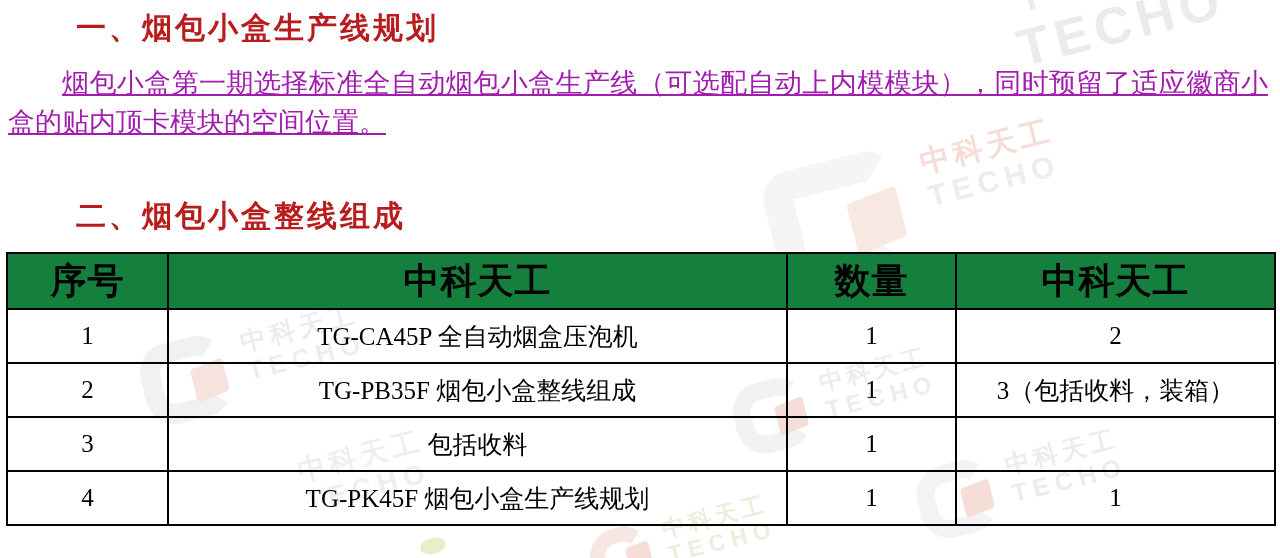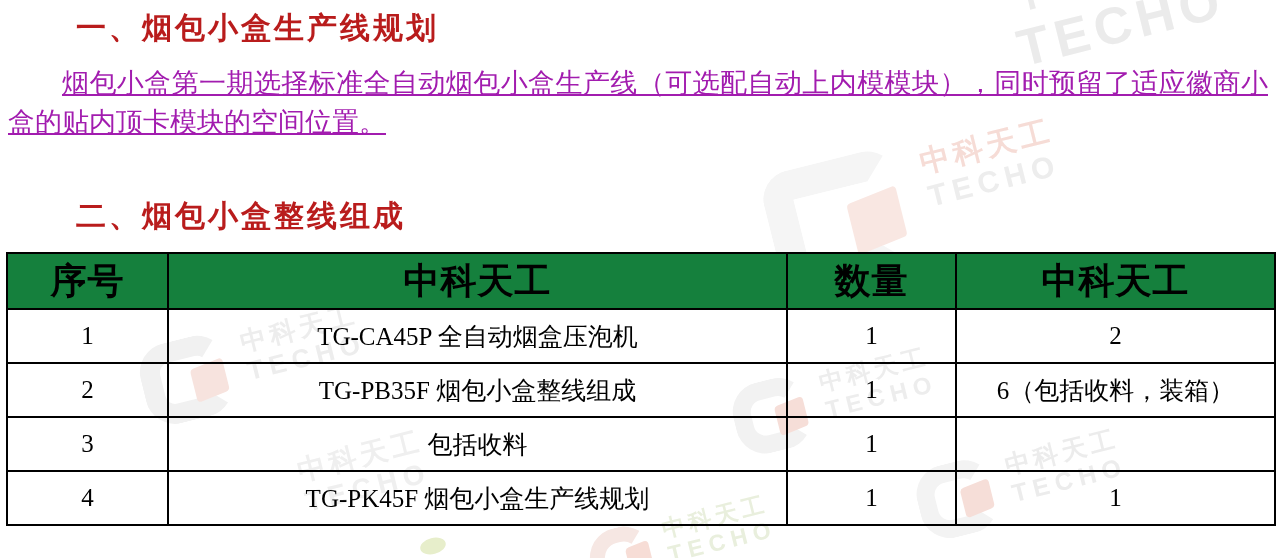--- a/index.html
+++ b/index.html
@@ -198,21 +198,21 @@
         <tr>
           <td>1</td>
           <td>TG-CA45P 全自动烟盒压泡机</td>
           <td>1</td>
           <td>2</td>
         </tr>
         <tr>
           <td>2</td>
           <td>TG-PB35F 烟包小盒整线组成</td>
           <td>1</td>
-          <td>6（包括收料，装箱）</td>
+          <td>3（包括收料，装箱）</td>
         </tr>
         <tr>
           <td>3</td>
           <td>包括收料</td>
           <td>1</td>
           <td></td>
         </tr>
         <tr>
           <td>4</td>
           <td>TG-PK45F 烟包小盒生产线规划</td>

